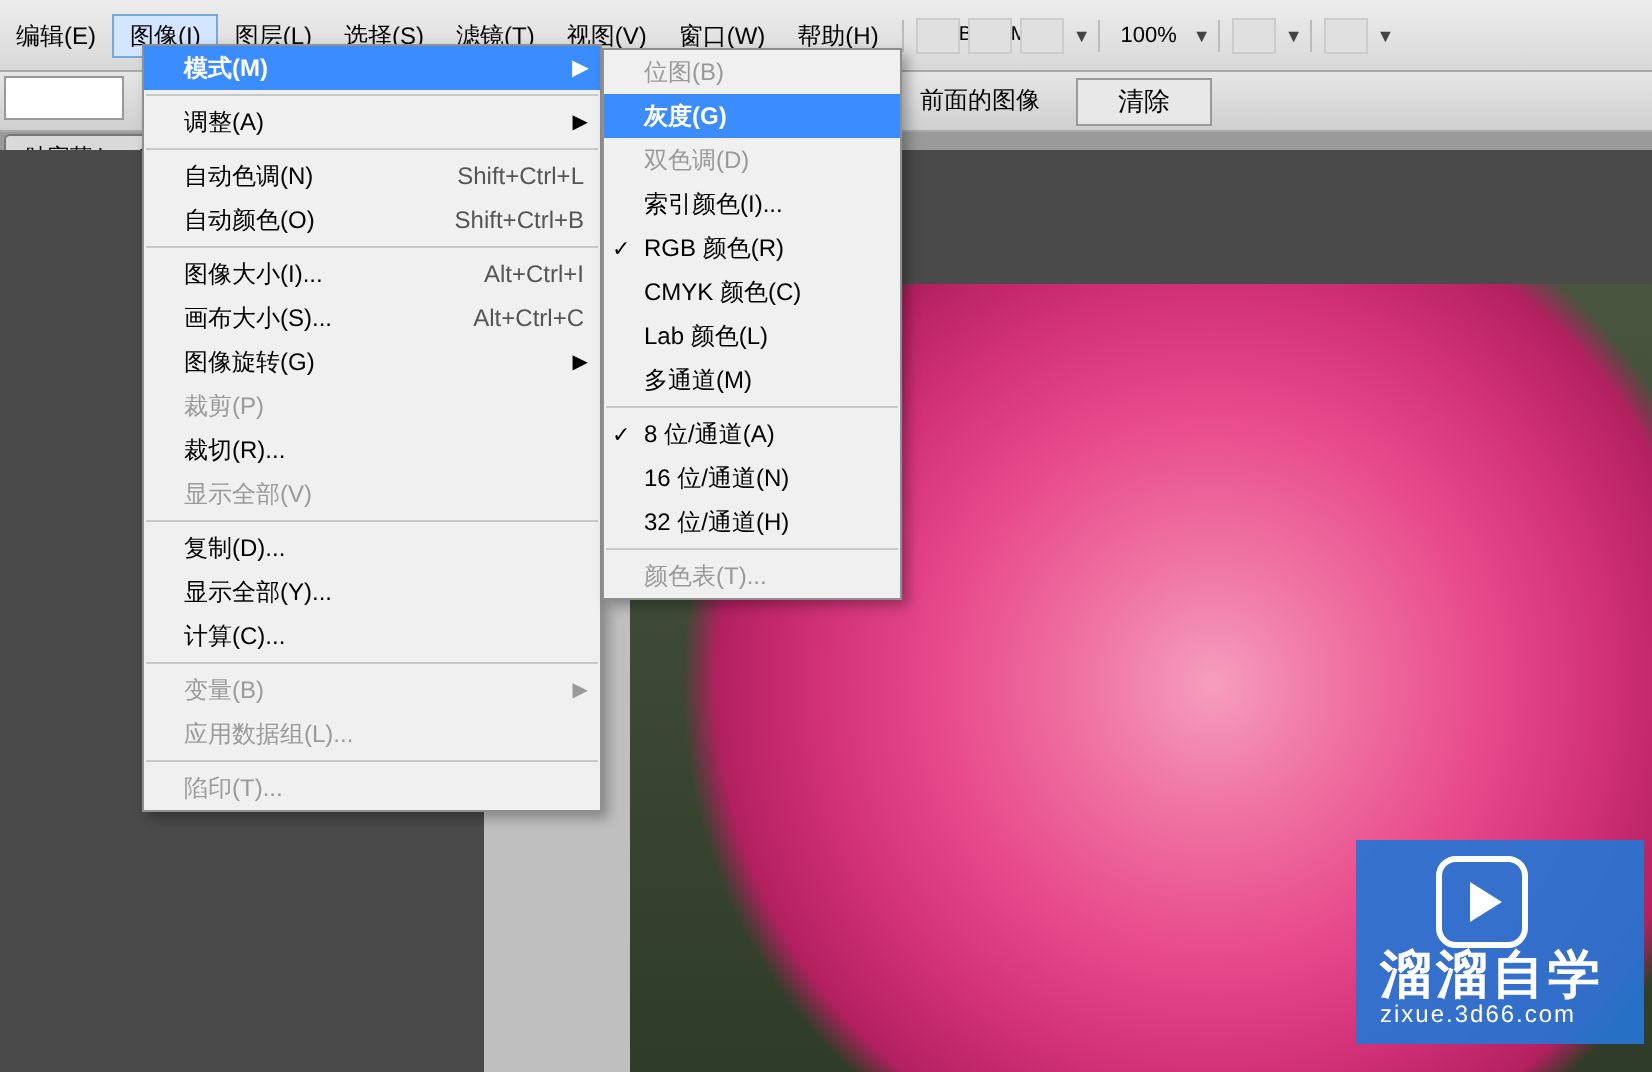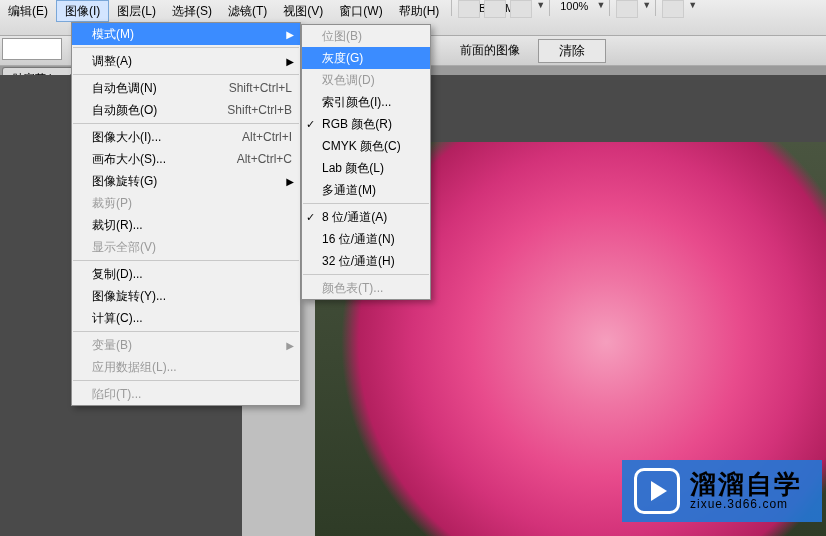--- a/index.html
+++ b/index.html
@@ -1,18 +1,18 @@
 <!DOCTYPE html>
 <html><head>
 <meta charset="utf-8">
 <style>
 * { margin: 0; padding: 0; box-sizing: border-box; font-family: "Microsoft YaHei", sans-serif; }
 body { background: #4a4a4a; width: 826px; height: 536px; overflow: hidden; position: relative; }
 
-.menubar { background: linear-gradient(#ededed,#d8d8d8); height: 36px; display: flex; align-items: flex-start; border-bottom: 1px solid #aaa; font-size: 12px; }
+.menubar { background: linear-gradient(#ededed,#d8d8d8); height: 36px; display: flex; align-items: center; border-bottom: 1px solid #aaa; font-size: 12px; }
 .menubar .item { padding: 0 8px; line-height: 22px; cursor: default; }
 .menubar .item.active { background: #d3e5ff; border: 1px solid #7aa7d8; line-height: 20px; }
 .menubar .sep { width: 1px; height: 16px; background: #bbb; margin: 0 4px; }
 .menubar .tool { width: 18px; height: 18px; background: #e0e0e0; border: 1px solid #ccc; margin: 0 2px; display: inline-block; padding-left: 20px; }
 .menubar .zoom { font-size: 11px; margin: 0 6px; }
 .menubar .tri { font-size: 9px; margin-left: 2px; color: #444; }
 
 .optbar { background: linear-gradient(#e6e6e6,#cfcfcf); height: 30px; display: flex; align-items: center; border-bottom: 1px solid #aaa; font-size: 12px; }
 .optbar .imgsel { position: absolute; left: 460px; display: flex; gap: 18px; align-items: center; }
 .optbar .btn { background: #e8e8e8; border: 1px solid #999; padding: 2px 20px; font-size: 13px; }
@@ -23,32 +23,32 @@
 .canvas-area { position: absolute; top: 75px; left: 0; right: 0; bottom: 0; background: #4a4a4a; }
 .canvas-bg { position: absolute; left: 242px; top: 67px; width: 596px; height: 400px; background: #bfbfbf; }
 .photo { position: absolute; left: 315px; top: 67px; width: 520px; height: 400px;
   background:
     radial-gradient(circle at 56% 50%, #f59ebd 0%, #ef74a3 18%, #e84b8c 38%, #d33279 55%, #b3205f 70%, rgba(179,32,95,0) 75%),
     linear-gradient(#4a5540, #2e3b26);
 }
 
 .dropdown { position: absolute; background: #f0f0f0; border: 1px solid #8f8f8f; box-shadow: 3px 3px 6px rgba(0,0,0,0.3); font-size: 12px; }
 .dropdown .row { display: flex; align-items: center; height: 22px; padding: 0 8px 0 20px; position: relative; }
-.dropdown .row.hover { background: #3b8cff; color: #fff; }
+.dropdown .row.hover { background: #3b8cff; color: #fff; font-weight: bold; }
 .dropdown .row.disabled { color: #9a9a9a; }
 .dropdown .row .label { flex: 1; }
 .dropdown .row .shortcut { margin-left: 24px; color: #555; }
 .dropdown .row .arrow { position: absolute; right: 6px; font-size: 10px; }
 .dropdown .row .check { position: absolute; left: 4px; font-size: 11px; }
 .dropdown hr { border: none; border-top: 1px solid #c8c8c8; margin: 2px 1px; }
 
 .menu1 { left: 71px; top: 22px; width: 230px; }
-.menu2 { left: 301px; top: 24px; width: 130px; }
-
-.watermark { position: absolute; right: 4px; bottom: 14px; background: rgba(38,117,210,0.92); color: #000000; display: flex; align-items: center; padding: 8px 20px 8px 12px; }
+.menu2 { left: 301px; top: 24px; width: 150px; }
+
+.watermark { position: absolute; right: 4px; bottom: 14px; background: rgba(38,117,210,0.92); color: #ffffff; display: flex; align-items: center; padding: 8px 20px 8px 12px; flex-direction: column; }
 .watermark .picon { width: 46px; height: 46px; border: 3px solid #fff; border-radius: 10px; display: flex; align-items: center; justify-content: center; margin-right: 10px; }
 .watermark .picon .tri2 { width: 0; height: 0; border-left: 16px solid #fff; border-top: 10px solid transparent; border-bottom: 10px solid transparent; margin-left: 4px; }
 .watermark .txt .big { font-size: 26px; font-weight: bold; letter-spacing: 2px; line-height: 1; }
 .watermark .txt .small { font-size: 12px; letter-spacing: 1px; }
 
 .input-proxy { position: absolute; left: 2px; top: 38px; width: 60px; height: 22px; background: #fff; border: 1px solid #999; }
 </style>
 </head>
 <body>
 
@@ -133,21 +133,21 @@
       <span class="label">裁切(R)...</span>
     </div>
     <div class="row disabled">
       <span class="label">显示全部(V)</span>
     </div>
     <hr>
     <div class="row">
       <span class="label">复制(D)...</span>
     </div>
     <div class="row">
-      <span class="label">图像旋转(Y)...</span>
+      <span class="label">显示全部(Y)...</span>
     </div>
     <div class="row">
       <span class="label">计算(C)...</span>
     </div>
     <hr>
     <div class="row disabled">
       <span class="label">变量(B)</span>
       <span class="arrow">▶</span>
     </div>
     <div class="row disabled">

